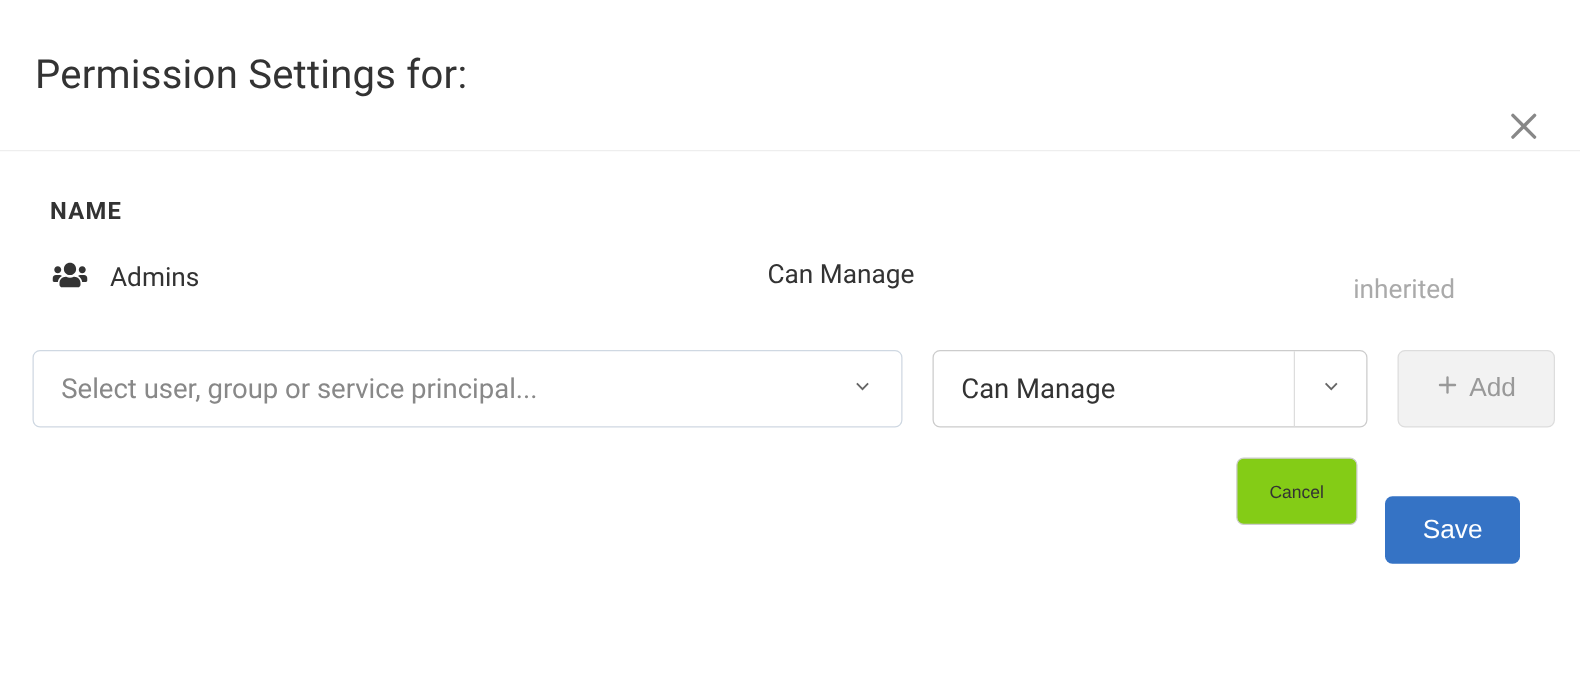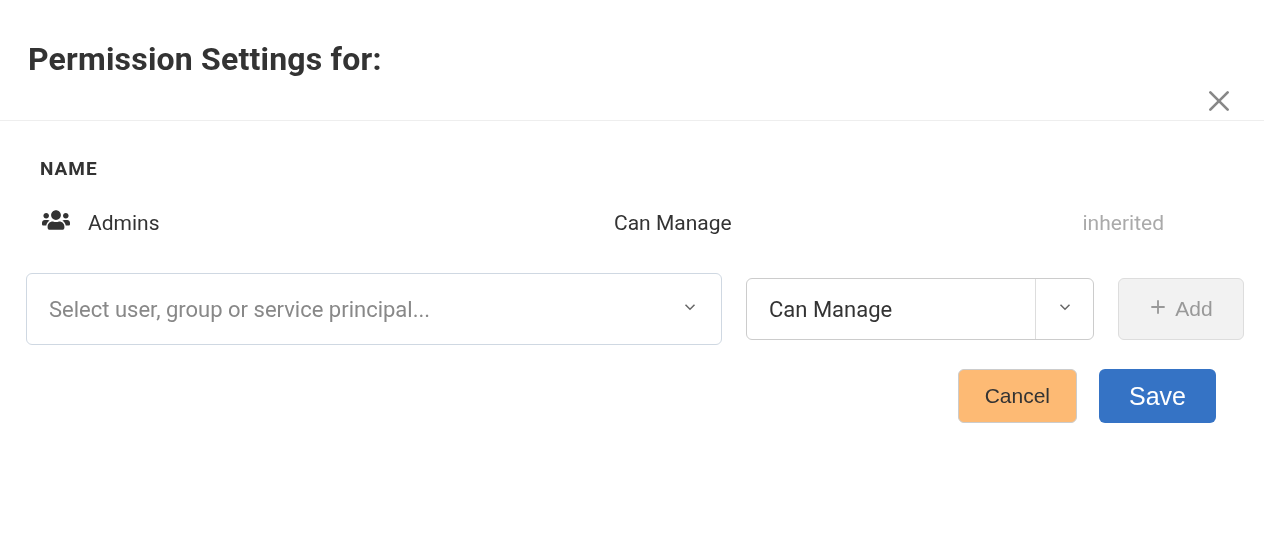--- a/index.html
+++ b/index.html
@@ -17,21 +17,21 @@
     .modal {
       width: 100%;
     }
     .header {
       padding: 40px 28px 30px 28px;
       position: relative;
       border-bottom: 1px solid #eee;
     }
     .header-title-prefix {
       font-size: 32px;
-      font-weight: 700;
+      font-weight: 400;
       color: #333;
       letter-spacing: 0.2px;
       margin-bottom: 12px;
     }
     .header-title-main {
       font-size: 34px;
       font-weight: 700;
       color: #222;
     }
     .close-btn {
@@ -68,21 +68,21 @@
       font-weight: 700;
       letter-spacing: 1px;
       color: #333;
     }
     .col-badge {
       flex: 1;
       text-align: right;
     }
     .row {
       display: flex;
-      align-items: center;
+      align-items: flex-start;
       margin-bottom: 36px;
     }
     .row .name-cell {
       flex: 0 0 556px;
       display: flex;
       align-items: center;
       gap: 18px;
       font-size: 21px;
       color: #333;
       padding-left: 2px;
@@ -92,36 +92,37 @@
       font-size: 21px;
       color: #333;
       padding-left: 18px;
     }
     .row .badge-cell {
       flex: 1;
       text-align: right;
       font-size: 21px;
       color: #aaa;
       padding-right: 72px;
+      margin-top: 12px;
     }
     .group-icon svg {
       width: 28px;
       height: 24px;
       fill: #333;
     }
     .add-row {
       display: flex;
       gap: 24px;
       align-items: center;
       margin-bottom: 24px;
       margin-left: -14px;
     }
     .principal-select {
       flex: 0 0 696px;
-      height: 72px;
+      height: 62px;
       border: 1px solid #cfd8e2;
       border-radius: 6px;
       display: flex;
       align-items: center;
       justify-content: space-between;
       padding: 0 22px;
       background: #fff;
       cursor: pointer;
     }
     .principal-select .placeholder {
@@ -183,34 +184,35 @@
       display: flex;
       justify-content: flex-end;
       gap: 22px;
       padding-right: 20px;
     }
     .cancel-btn {
       height: 54px;
       padding: 0 26px;
       border: 1px solid #ccc;
       border-radius: 6px;
-      background: #fdba74;
-      font-size: 21px;
+      background: #84cc16;
+      font-size: 14px;
       color: #333;
       cursor: pointer;
     }
     .save-btn {
       height: 54px;
       padding: 0 30px;
       border: none;
       border-radius: 6px;
       background: #3573c5;
-      font-size: 25px;
+      font-size: 21px;
       color: #fff;
       cursor: pointer;
+      margin-top: 31px;
     }
   </style>
 </head>
 <body>
 
 <div class="modal">
 
   <div class="header">
     <div class="header-title-prefix">Permission Settings for:</div>
     <button class="close-btn">

